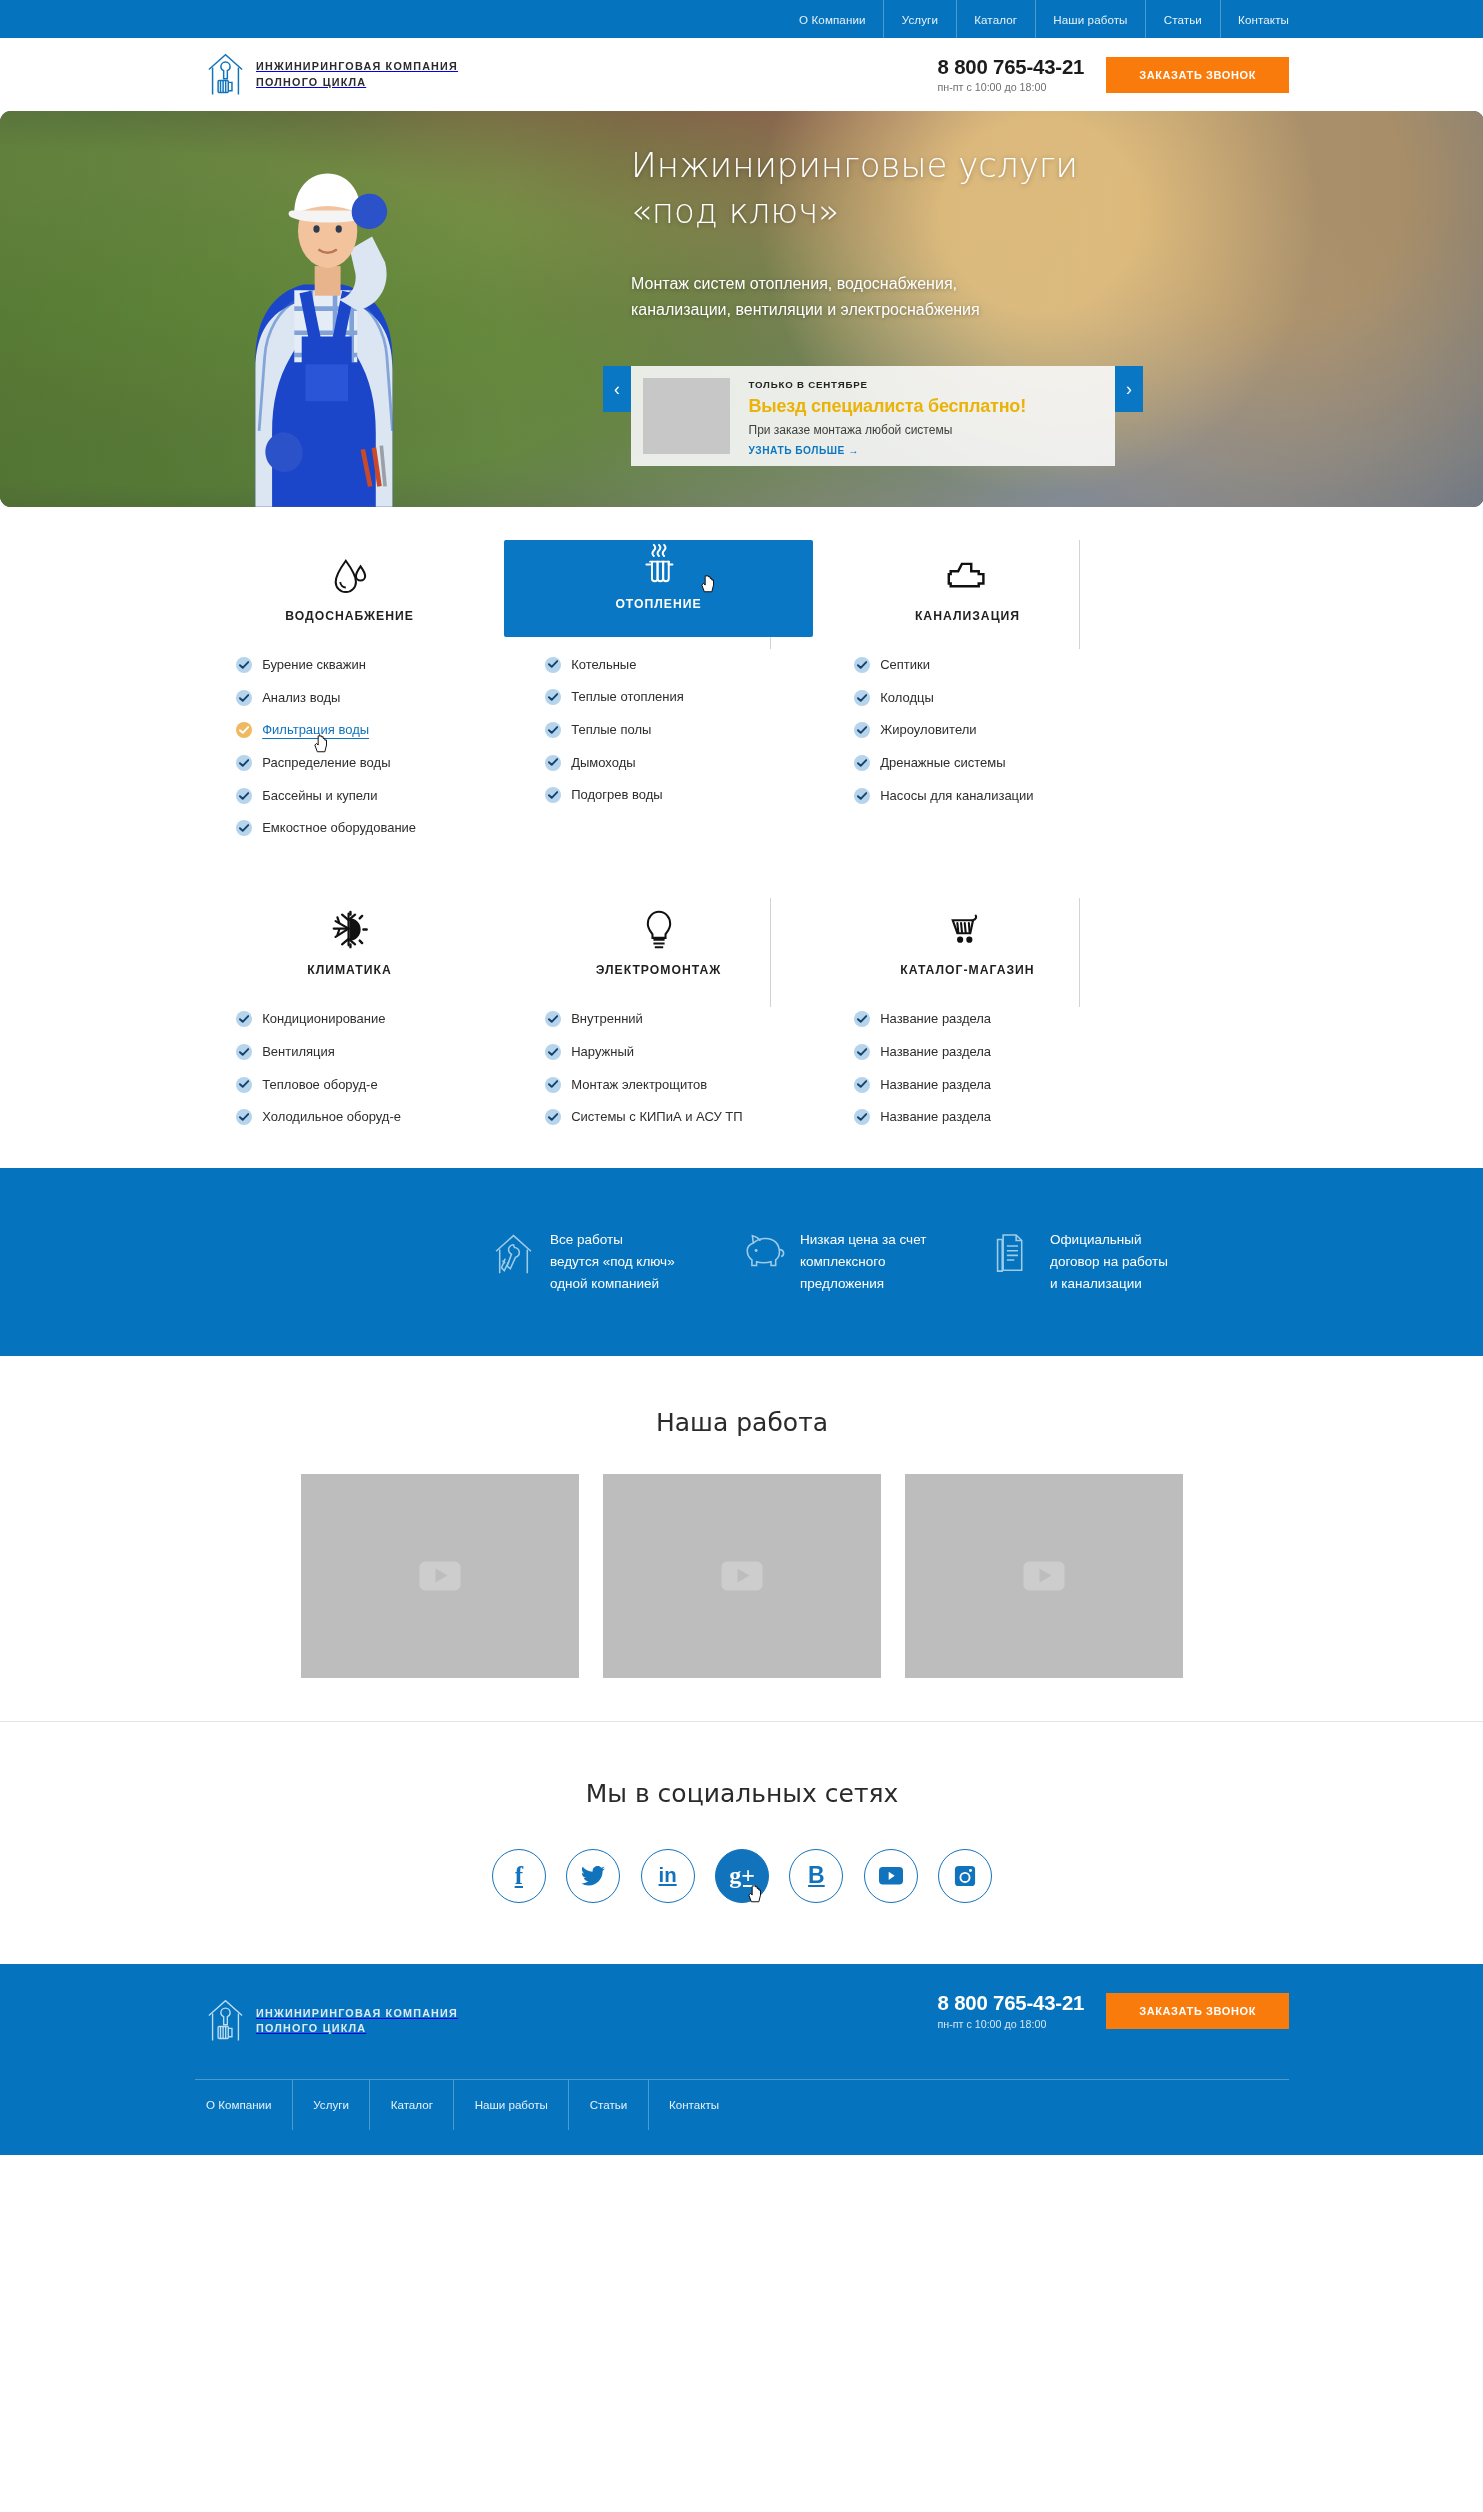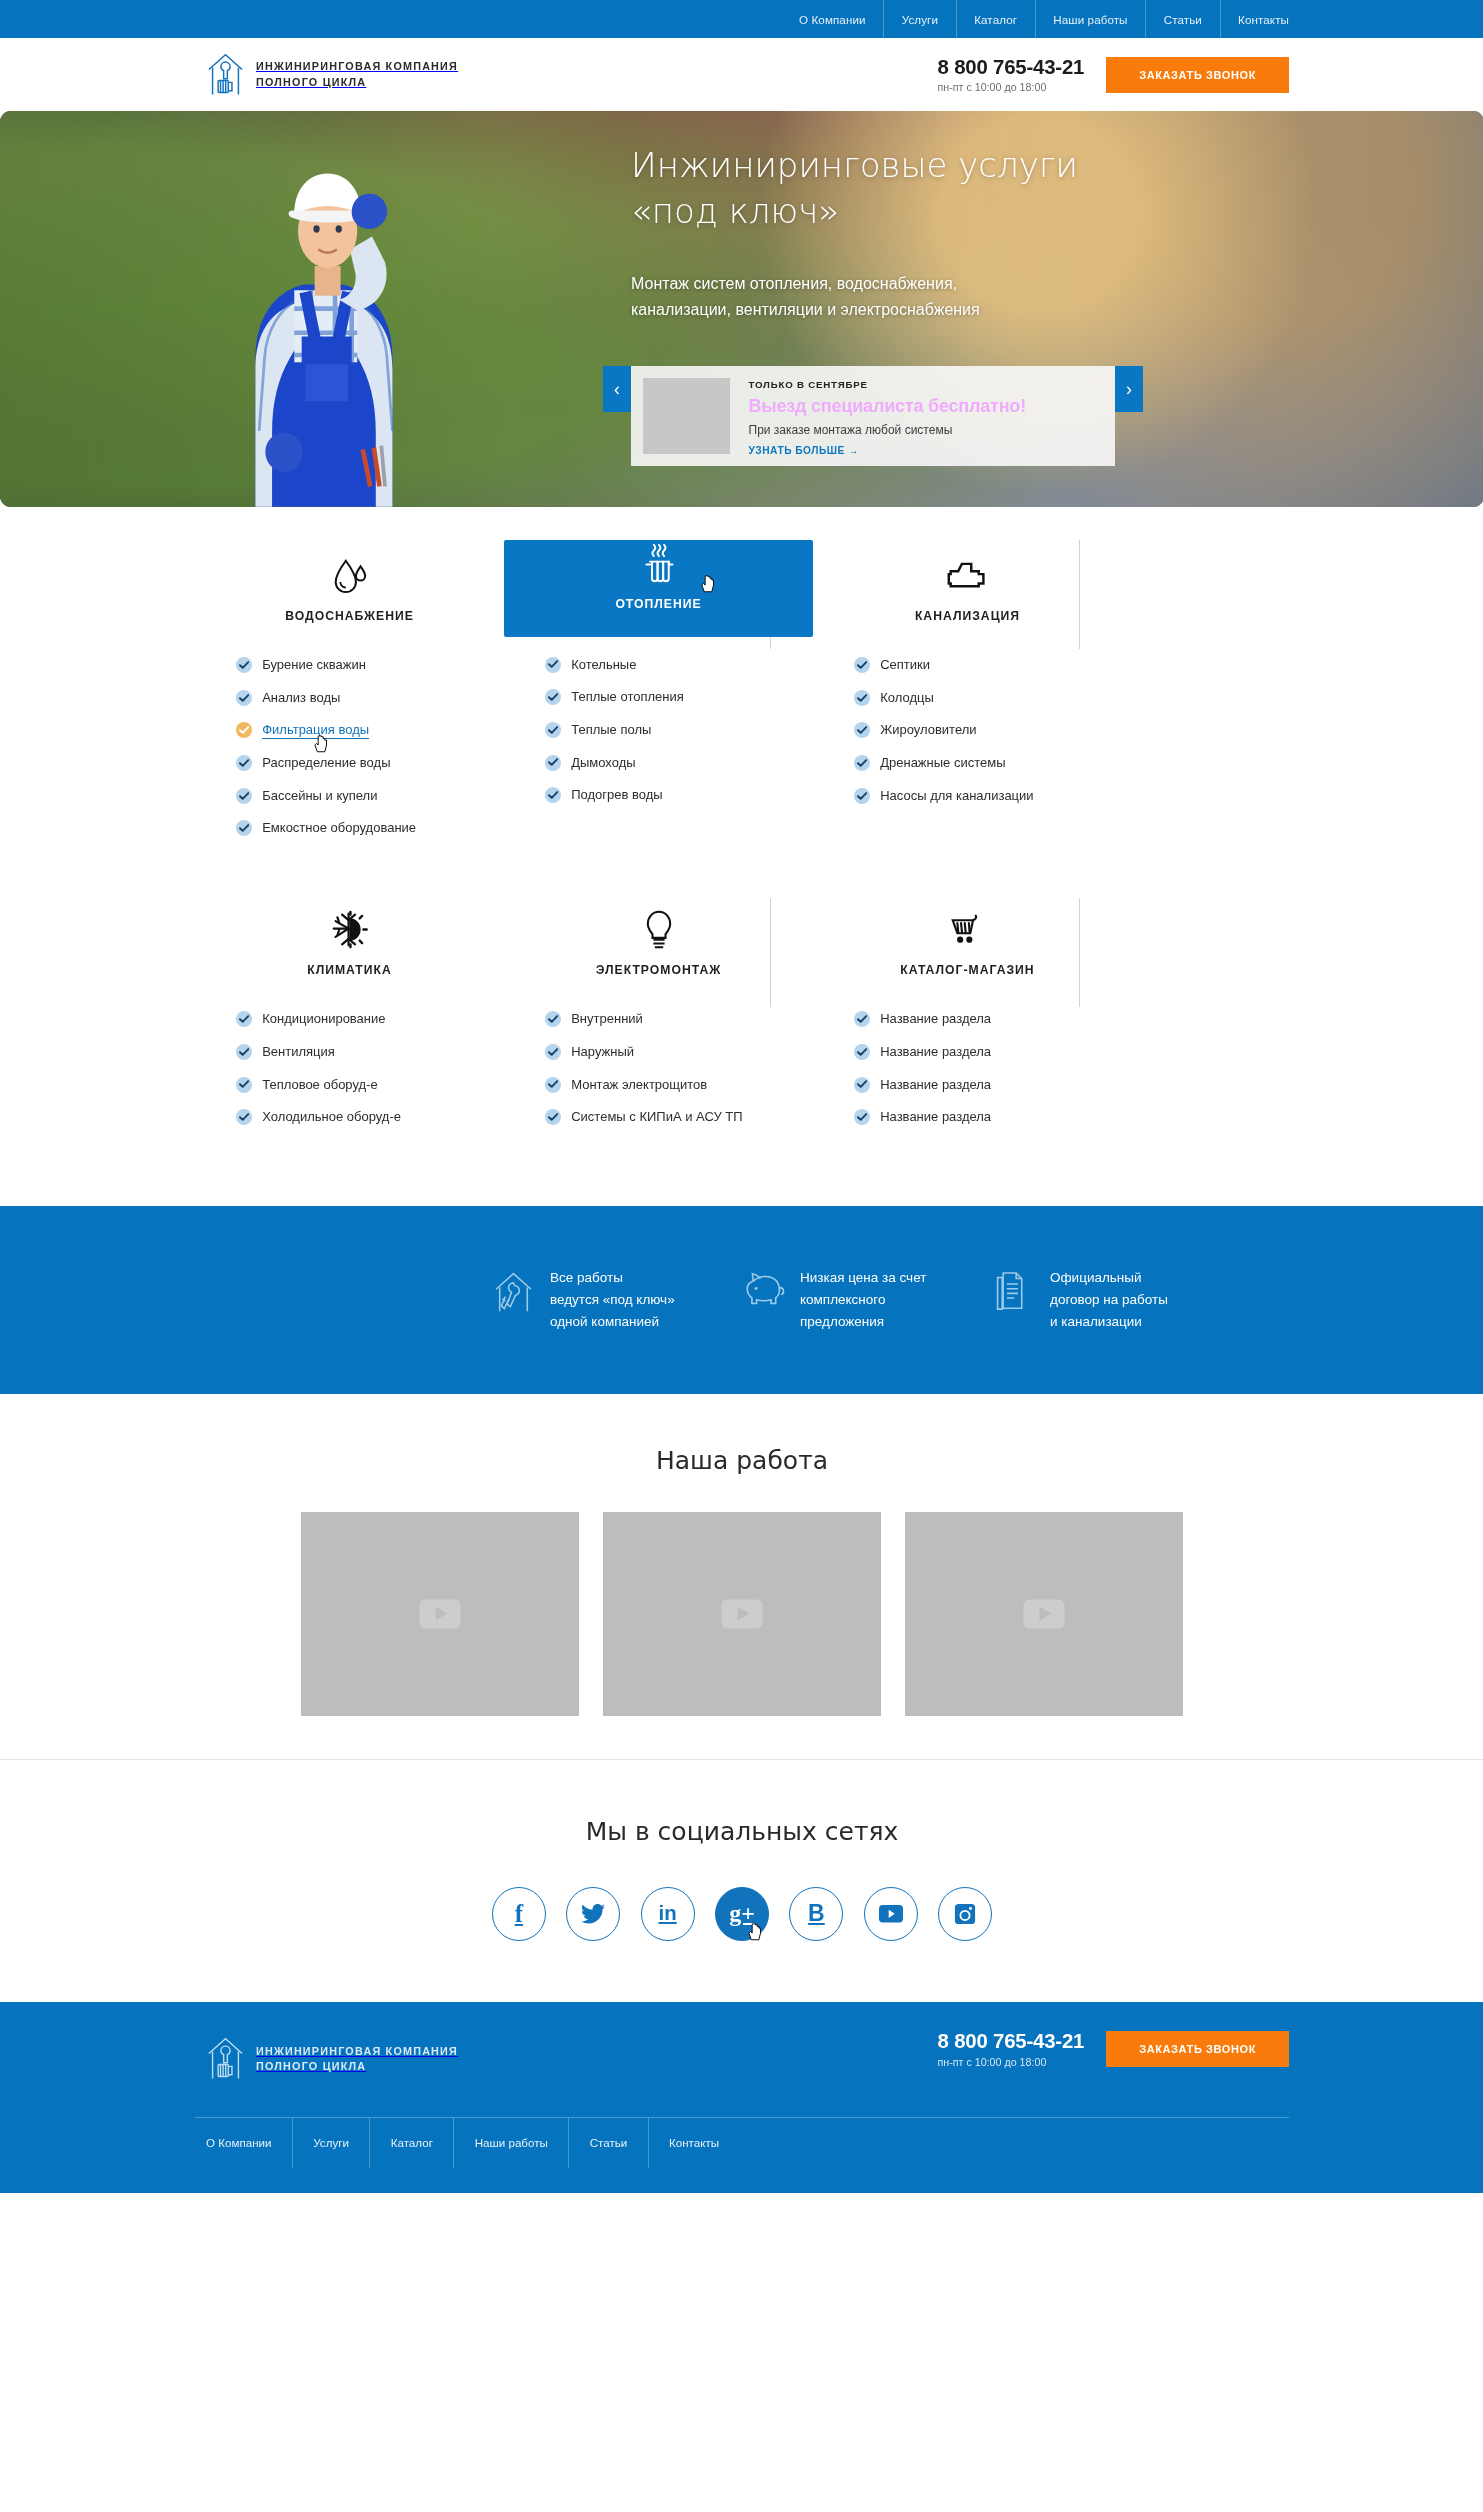--- a/index.html
+++ b/index.html
@@ -82,21 +82,21 @@
   }
 
   .promo {
     position: absolute; left: 436px; top: 255px; width: 484px; height: 100px;
     background: rgba(248,248,248,.90);
     display: flex; align-items: stretch; padding: 12px 0 12px 12px; z-index: 5;
   }
   .promo-thumb { width: 87px; height: 76px; background: #c7c7c7; flex: none; }
   .promo-body { padding-left: 18.5px; padding-top: 0.9px; }
   .promo-kicker { font-size: 9.7px; font-weight: 700; letter-spacing: 0.8px; color: #232323; text-transform: uppercase; }
-  .promo-title { font-size: 18px; font-weight: 700; color: #f0abfc; margin-top: 6.5px; letter-spacing: -0.2px; text-align: right; }
+  .promo-title { font-size: 18px; font-weight: 700; color: #eab308; margin-top: 6.5px; letter-spacing: -0.2px; text-align: right; }
   .promo-desc { font-size: 12px; color: #3e3e3e; margin-top: 5.6px; }
   .promo-link { font-size: 10.2px; font-weight: 700; color: #0b77c2; letter-spacing: 0.5px; margin-top: 8.3px; display: inline-block; text-transform: uppercase; text-decoration: none; }
 
   .hero-arrow {
     position: absolute; top: 255px; width: 28px; height: 46px; background: #0a77c4;
     color: #fff; display: flex; align-items: center; justify-content: center;
     font-size: 17.6px; z-index: 6; cursor: pointer; user-select: none;
   }
   .hero-arrow.prev { left: 408px; }
   .hero-arrow.next { left: 920px; }
@@ -124,21 +124,21 @@
     display: flex; align-items: center; justify-content: center; margin-right: 10.2px;
   }
   .chk svg { display: block; }
   .chk.hot { background: #f0b860; }
   .srv-list li span { font-size: 13px; color: #2e2e2e; }
   .srv-list li a { font-size: 13px; color: #1273bd; text-decoration: underline; text-underline-offset: 3.7px; }
 
   .vdiv { position: absolute; top: 0; width: 0.9px; background: #d3d3d3; }
 
   
-  .benefits { background: #0573bd; height: 188px; width: 100%; margin-top: 64px; }
+  .benefits { background: #0573bd; height: 188px; width: 100%; margin-top: 26px; }
   .benefits-inner { width: 1094px; margin: 0 auto; height: 188px; display: flex; align-items: center; padding-left: 297px; }
   .benefit { display: flex; align-items: flex-start; width: 250px; }
   .benefit .bicon { width: 43px; flex: none; margin-top: 1.9px; }
   .benefit .btxt { color: #fff; font-size: 13.5px; line-height: 1.62; padding-left: 15px; }
 
   
   .work { width: 100%; padding-top: 52px; padding-bottom: 43px; border-bottom: 0.9px solid #e3e3e3; }
   .sec-title { text-align: center; font-size: 25px; font-weight: 400; color: #2a2a2a; font-family: "DejaVu Sans","Liberation Sans",sans-serif; }
   .thumbs { width: 1094px; margin: 37px auto 0; display: flex; justify-content: center; gap: 24px; }
   .thumb { width: 278px; height: 204px; background: #bdbdbd; position: relative; cursor: pointer; }

